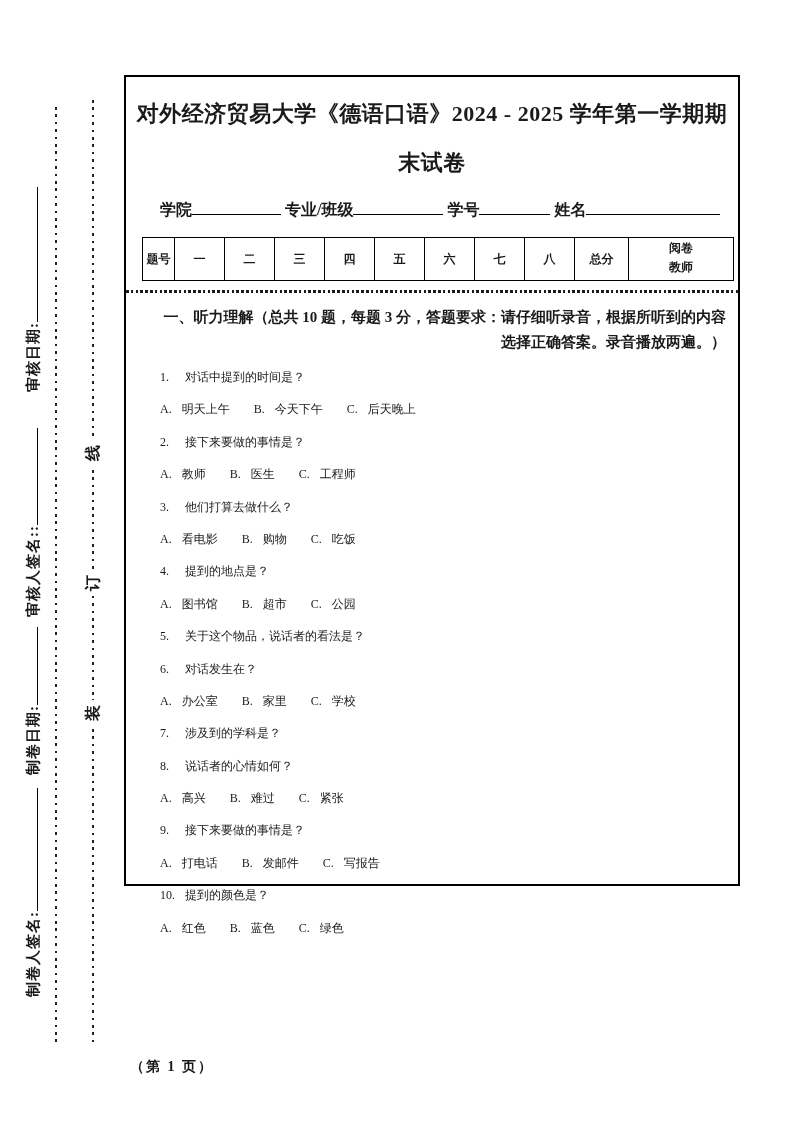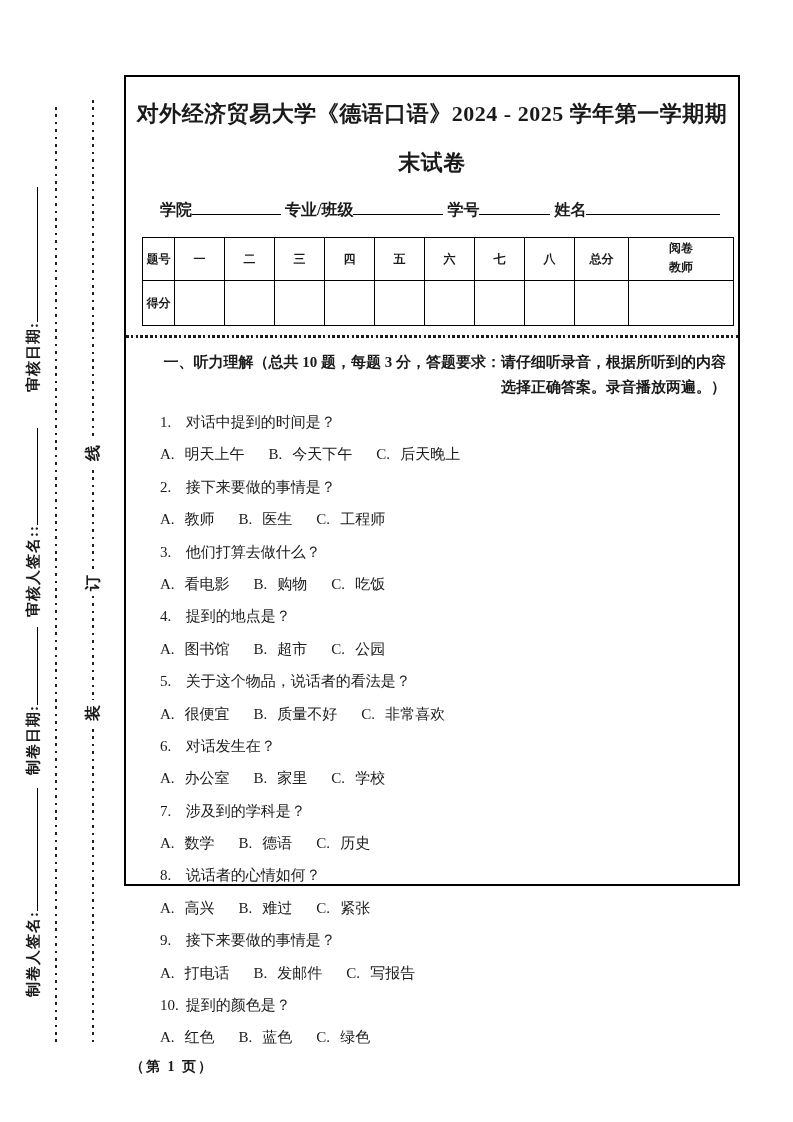--- a/index.html
+++ b/index.html
@@ -64,21 +64,21 @@
   table.score tr.r2 td { height:44px; }
   .wrap-narrow { display:inline-block; width:30px; line-height:19px;font-family:Liberation Mono, monospace; }
 
   .dotted-sep {
     height:3px; margin:9px -8px 0;
     background:repeating-linear-gradient(90deg,#1b1b1b 0 2.6px, transparent 2.6px 4.8px);
   }
 
   .section-heading { margin:12px 4px 0 26px; font-size:15px; line-height:25px; font-weight:600;text-align:right; }
 
-  .questions { margin:12px 0 0 26px; font-size:15px; }
+  .questions { margin:12px 0 0 26px; font-size:12px; }
   .q-line, .opt-line { line-height:20px; margin:0 0 12.4px; }
   .q-num { display:inline-block; min-width:22px; }
   .opt { margin-right:24px;margin-top:12px; }
   .opt-label { margin-right:10px; }
 
   .page-footer {
     position:absolute; left:130px; top:1058px; width:616px;
     font-size:14px; font-weight:700; letter-spacing:2px;
   }
 </style>
@@ -140,55 +140,40 @@
           <td>二</td>
           <td>三</td>
           <td>四</td>
           <td>五</td>
           <td>六</td>
           <td>七</td>
           <td>八</td>
           <td>总分</td>
           <td><span class="wrap-narrow">阅卷教师</span></td>
         </tr>
-        <tr class="r2">
-          <td>得分</td>
-          <td></td>
-          <td></td>
-          <td></td>
-          <td></td>
-          <td></td>
-          <td></td>
-          <td></td>
-          <td></td>
-          <td></td>
-          <td></td>
-        </tr>
       </tbody>
   </table>
 
   <div class="dotted-sep"></div>
 
   <div class="section-heading">一、听力理解（总共 10 题，每题 3 分，答题要求：请仔细听录音，根据所听到的内容选择正确答案。录音播放两遍。）</div>
 
   <div class="questions">
       <div class="q-line"><span class="q-num">1.</span><span> 对话中提到的时间是？</span></div>
       <div class="opt-line"><span class="opt"><span class="opt-label">A.</span><span>明天上午</span></span><span class="opt"><span class="opt-label">B.</span><span>今天下午</span></span><span class="opt"><span class="opt-label">C.</span><span>后天晚上</span></span></div>
       <div class="q-line"><span class="q-num">2.</span><span> 接下来要做的事情是？</span></div>
       <div class="opt-line"><span class="opt"><span class="opt-label">A.</span><span>教师</span></span><span class="opt"><span class="opt-label">B.</span><span>医生</span></span><span class="opt"><span class="opt-label">C.</span><span>工程师</span></span></div>
       <div class="q-line"><span class="q-num">3.</span><span> 他们打算去做什么？</span></div>
       <div class="opt-line"><span class="opt"><span class="opt-label">A.</span><span>看电影</span></span><span class="opt"><span class="opt-label">B.</span><span>购物</span></span><span class="opt"><span class="opt-label">C.</span><span>吃饭</span></span></div>
       <div class="q-line"><span class="q-num">4.</span><span> 提到的地点是？</span></div>
       <div class="opt-line"><span class="opt"><span class="opt-label">A.</span><span>图书馆</span></span><span class="opt"><span class="opt-label">B.</span><span>超市</span></span><span class="opt"><span class="opt-label">C.</span><span>公园</span></span></div>
       <div class="q-line"><span class="q-num">5.</span><span> 关于这个物品，说话者的看法是？</span></div>
-      <div class="opt-line"><span class="opt"><span class="opt-label">A.</span><span>很便宜</span></span><span class="opt"><span class="opt-label">B.</span><span>质量不好</span></span><span class="opt"><span class="opt-label">C.</span><span>非常喜欢</span></span></div>
       <div class="q-line"><span class="q-num">6.</span><span> 对话发生在？</span></div>
       <div class="opt-line"><span class="opt"><span class="opt-label">A.</span><span>办公室</span></span><span class="opt"><span class="opt-label">B.</span><span>家里</span></span><span class="opt"><span class="opt-label">C.</span><span>学校</span></span></div>
       <div class="q-line"><span class="q-num">7.</span><span> 涉及到的学科是？</span></div>
-      <div class="opt-line"><span class="opt"><span class="opt-label">A.</span><span>数学</span></span><span class="opt"><span class="opt-label">B.</span><span>德语</span></span><span class="opt"><span class="opt-label">C.</span><span>历史</span></span></div>
       <div class="q-line"><span class="q-num">8.</span><span> 说话者的心情如何？</span></div>
       <div class="opt-line"><span class="opt"><span class="opt-label">A.</span><span>高兴</span></span><span class="opt"><span class="opt-label">B.</span><span>难过</span></span><span class="opt"><span class="opt-label">C.</span><span>紧张</span></span></div>
       <div class="q-line"><span class="q-num">9.</span><span> 接下来要做的事情是？</span></div>
       <div class="opt-line"><span class="opt"><span class="opt-label">A.</span><span>打电话</span></span><span class="opt"><span class="opt-label">B.</span><span>发邮件</span></span><span class="opt"><span class="opt-label">C.</span><span>写报告</span></span></div>
       <div class="q-line"><span class="q-num">10.</span><span> 提到的颜色是？</span></div>
       <div class="opt-line"><span class="opt"><span class="opt-label">A.</span><span>红色</span></span><span class="opt"><span class="opt-label">B.</span><span>蓝色</span></span><span class="opt"><span class="opt-label">C.</span><span>绿色</span></span></div>
     </div>
 
 </div>
 

